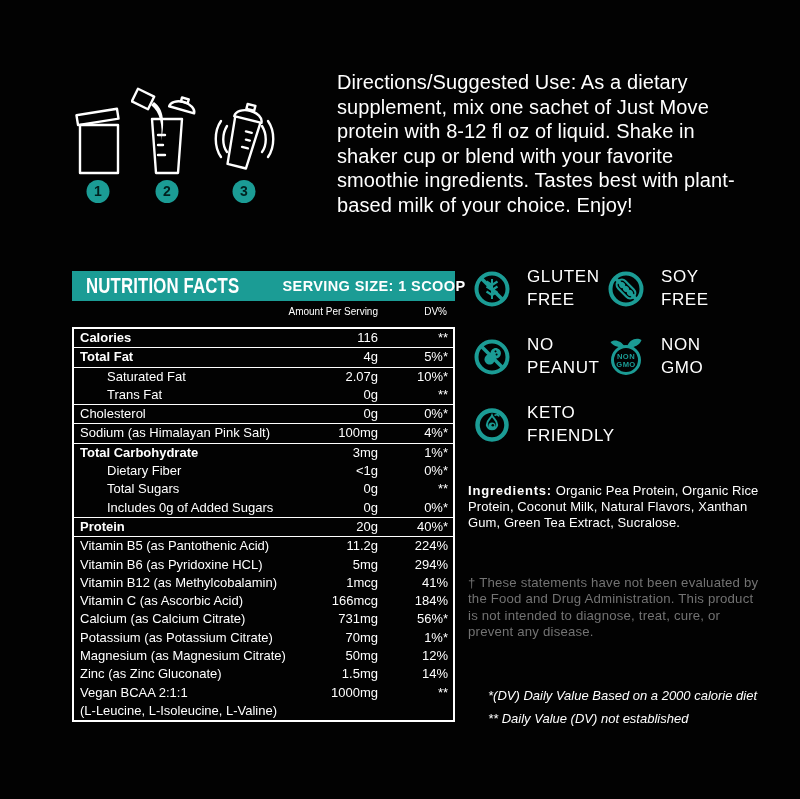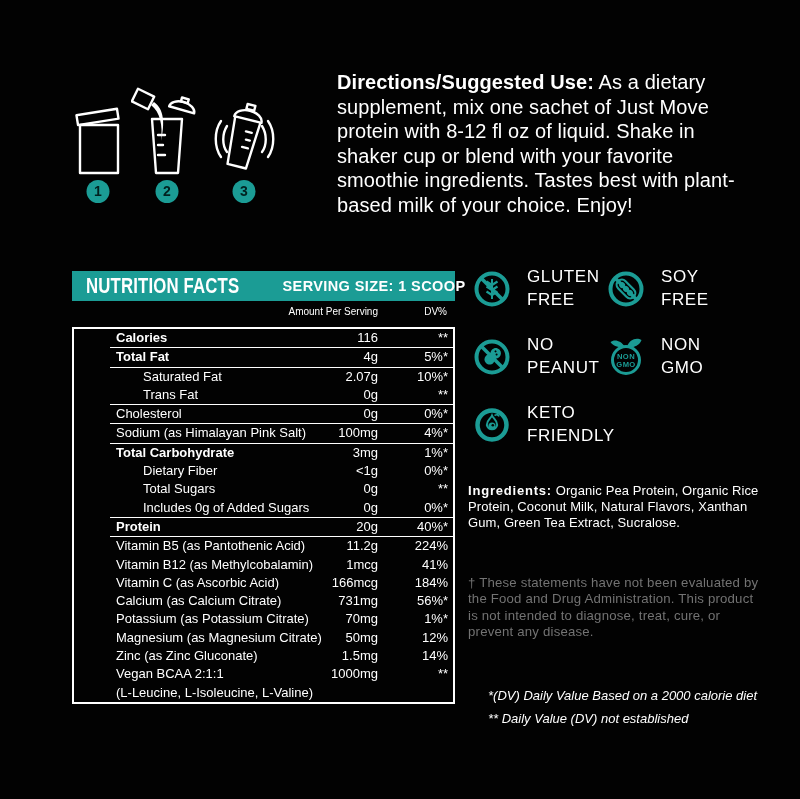--- a/index.html
+++ b/index.html
@@ -9,33 +9,33 @@
   
   .step{position:absolute;top:85px;width:72px;height:122px;}
   .step svg{position:absolute;top:0;left:0;}
   .step .num{position:absolute;top:95px;left:50%;transform:translateX(-50%);
              width:23px;height:23px;border-radius:50%;background:var(--teal);
              color:#01211f;font-size:14px;font-weight:700;line-height:23px;text-align:center;}
 
   
   .directions{position:absolute;left:337px;top:70px;width:402px;
               font-size:20px;line-height:24.6px;letter-spacing:.1px;}
-  .directions b{font-weight:700;}
+  .directions b{font-weight:400;}
 
   
   .nf{position:absolute;left:72px;top:271px;width:383px;}
   .nf-bar{height:30px;background:var(--teal);display:flex;align-items:center;
           justify-content:space-between;padding:0 4px 0 14px;box-sizing:border-box;}
   .nf-title{font-size:21.5px;font-weight:700;letter-spacing:.2px;
             transform:scaleX(.78);transform-origin:left center;white-space:nowrap;}
   .nf-serving{font-size:14.5px;font-weight:700;letter-spacing:.4px;white-space:nowrap;}
   .nf-colhead{position:relative;height:26px;font-size:10px;}
   .nf-colhead .amt{position:absolute;right:77px;top:5px;}
   .nf-colhead .dv{position:absolute;right:8px;top:5px;margin-left:28px;}
-  .nf-table{border:2px solid #fff;padding-left:36px;}
+  .nf-table{border:2px solid #fff;}
   .nrow{position:relative;height:18.3px;font-size:13px;line-height:18.3px;}
   .nrow.line{border-bottom:1.5px solid #fff;}
   .nrow.bold .nlabel{font-weight:700;}
   .nlabel{position:absolute;left:6px;white-space:nowrap;}
   .nrow.indent .nlabel{left:33px;}
   .namount{position:absolute;right:75px;white-space:nowrap;}
   .ndv{position:absolute;right:5px;white-space:nowrap;}
 
   
   .badge{position:absolute;display:flex;align-items:center;gap:16px;}
@@ -164,20 +164,25 @@
       <span class="nlabel">Protein</span>
       <span class="namount">20g</span>
       <span class="ndv">40%*</span>
     </div>
         <div class="nrow">
       <span class="nlabel">Vitamin B5 (as Pantothenic Acid)</span>
       <span class="namount">11.2g</span>
       <span class="ndv">224%</span>
     </div>
         <div class="nrow">
+      <span class="nlabel">Vitamin B6 (as Pyridoxine HCL)</span>
+      <span class="namount">5mg</span>
+      <span class="ndv">294%</span>
+    </div>
+        <div class="nrow">
       <span class="nlabel">Vitamin B12 (as Methylcobalamin)</span>
       <span class="namount">1mcg</span>
       <span class="ndv">41%</span>
     </div>
         <div class="nrow">
       <span class="nlabel">Vitamin C (as Ascorbic Acid)</span>
       <span class="namount">166mcg</span>
       <span class="ndv">184%</span>
     </div>
         <div class="nrow">

